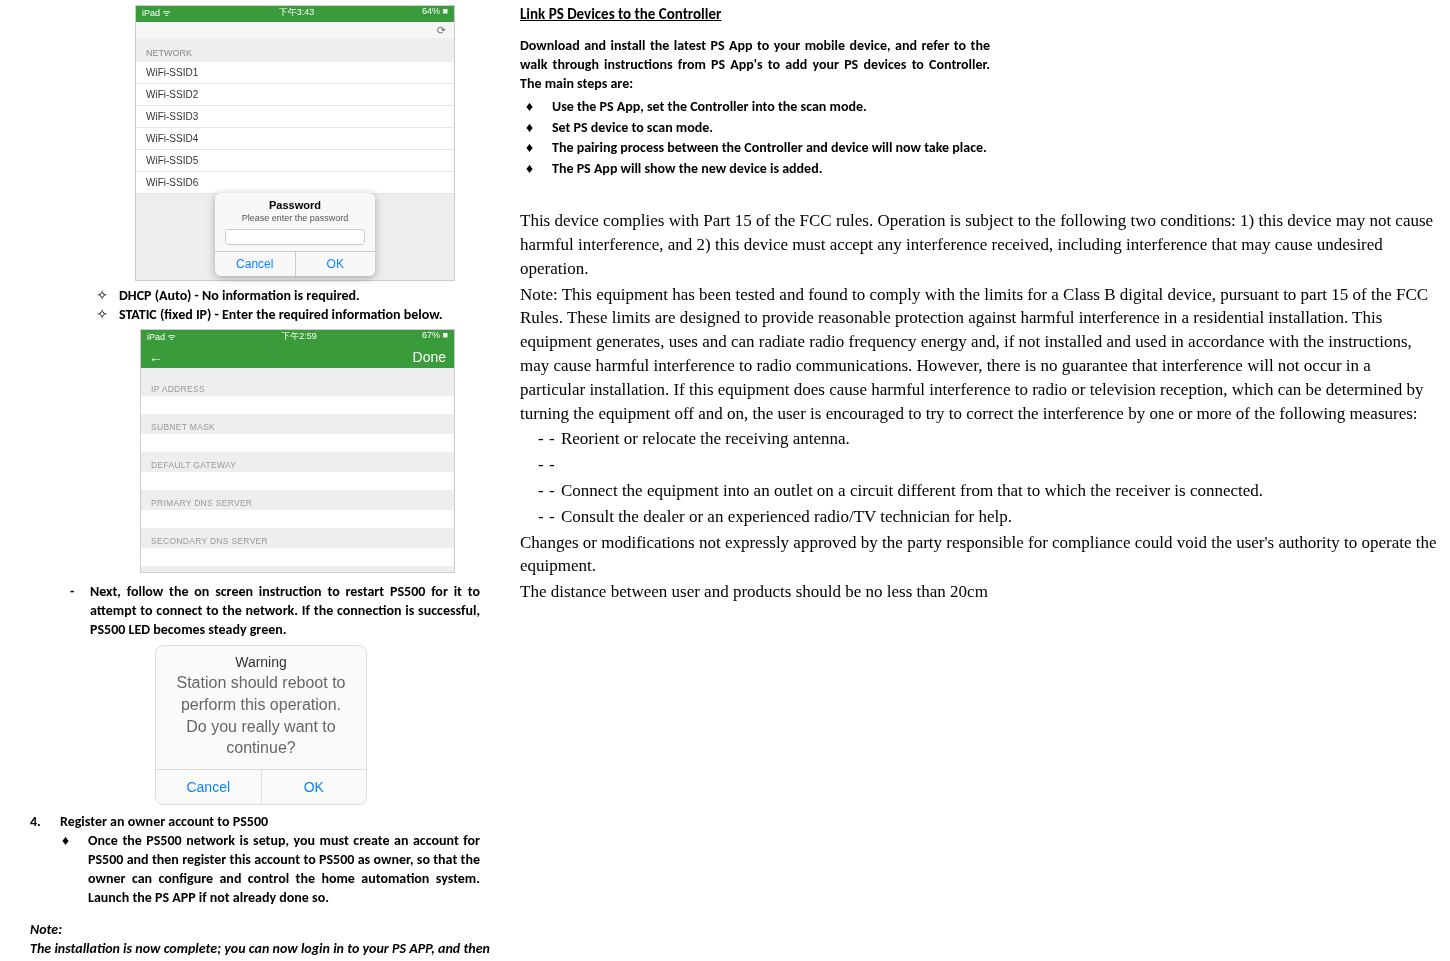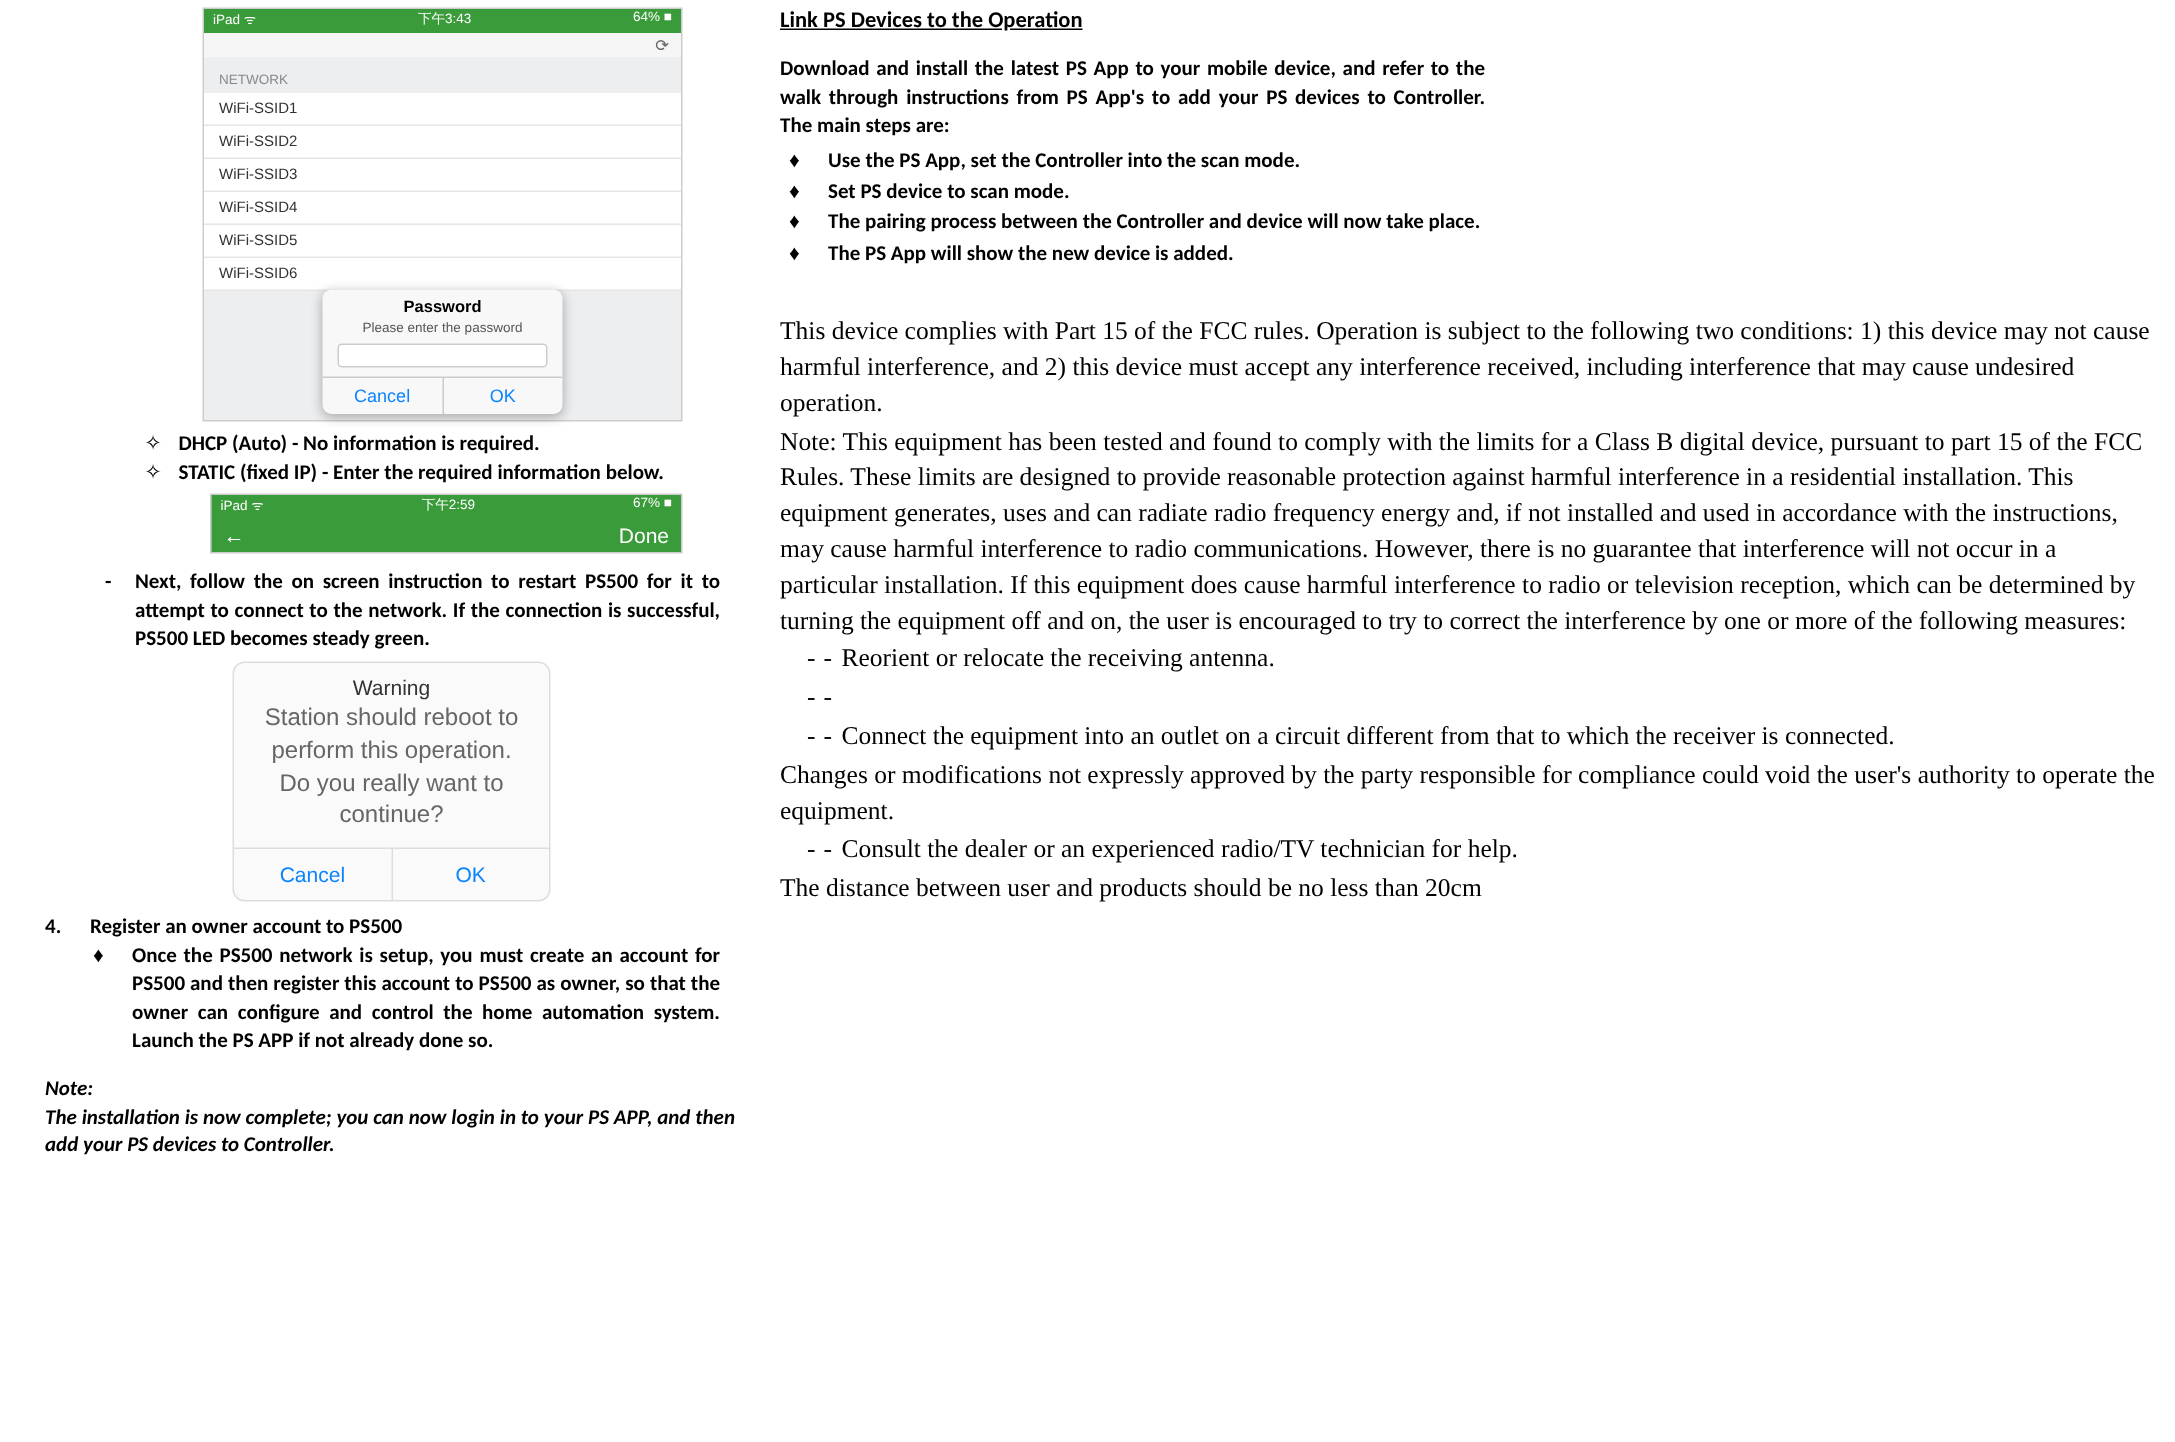--- a/index.html
+++ b/index.html
@@ -219,20 +219,32 @@
     <div class="statusbar">
       <span>iPad ᯤ</span>
       <span>下午2:59</span>
       <span>67% ■</span>
     </div>
     <div class="topbar">
       <span class="arrow"></span>
       <span></span>
       <span>Done</span>
     </div>
+    <div class="body2">
+      <div class="lbl">IP ADDRESS</div>
+        <div class="field"></div>
+      <div class="lbl">SUBNET MASK</div>
+        <div class="field"></div>
+      <div class="lbl">DEFAULT GATEWAY</div>
+        <div class="field"></div>
+      <div class="lbl">PRIMARY DNS SERVER</div>
+        <div class="field"></div>
+      <div class="lbl">SECONDARY DNS SERVER</div>
+        <div class="field"></div>
+    </div>
   </div>
 
   <div class="para1">
     <span class="dash">-</span>
     <span class="txt">Next, follow the on screen instruction to restart PS500 for it to attempt to connect to the network.  If the connection is successful, PS500 LED becomes steady green.</span>
   </div>
 
   <div class="shot3">
     <div class="w-title">Warning</div>
     <div class="w-body">
@@ -260,21 +272,21 @@
 
   <div class="note">
     <div class="nt">Note:</div>
     <div class="nt">The installation is now complete; you can now login in to your PS APP, and then add your PS devices to Controller.</div>
   </div>
 
 </div>
 
 <div class="right-col">
 
-  <div class="r-head">Link PS Devices to the Operation</div>
+  <div class="r-head">Link PS Devices to the Controller</div>
 
   <div class="r-intro">Download and install the latest PS App to your mobile device, and refer to the walk through instructions from PS App's to add your PS devices to Controller. The main steps are:</div>
 
   <div class="r-list">
     <div class="row">
         <span class="bul">♦</span>
         <span class="txt">Use the PS App, set the Controller into the scan mode.</span>
       </div>
     <div class="row">
         <span class="bul">♦</span>
@@ -289,18 +301,18 @@
         <span class="txt">The PS App will show the new device is added.</span>
       </div>
   </div>
 
   <div class="fcc">
     <div class="para">This device complies with Part 15 of the FCC rules. Operation is subject to the following two conditions: 1) this device may not cause harmful interference, and 2) this device must accept any interference received, including interference that may cause undesired operation.</div>
     <div class="para">Note: This equipment has been tested and found to comply with the limits for a Class B digital device, pursuant to part 15 of the FCC Rules. These limits are designed to provide reasonable protection against harmful interference in a residential installation. This equipment generates, uses and can radiate radio frequency energy and, if not installed and used in accordance with the instructions, may cause harmful interference to radio communications. However, there is no guarantee that interference will not occur in a particular installation. If this equipment does cause harmful interference to radio or television reception, which can be determined by turning the equipment off and on, the user is encouraged to try to correct the interference by one or more of the following measures:</div>
     <div class="para indent"><span class="dash"></span><span>Reorient or relocate the receiving antenna.</span></div>
     <div class="para indent"><span class="dash"></span></div>
     <div class="para"><span class="indent dash"></span><span>Connect the equipment into an outlet on a circuit different from that to which the receiver is connected.</span></div>
+    <div class="para indent"><span class="dash"></span><span>Consult the dealer or an experienced radio/TV technician for help.</span></div>
     <div class="para">Changes or modifications not expressly approved by the party responsible for compliance could void the user's authority to operate the equipment.</div>
-    <div class="para indent"><span class="dash"></span><span>Consult the dealer or an experienced radio/TV technician for help.</span></div>
     <div class="para">The distance between user and products should be no less than 20cm</div>
   </div>
 
 </div>
 
 </body></html>

